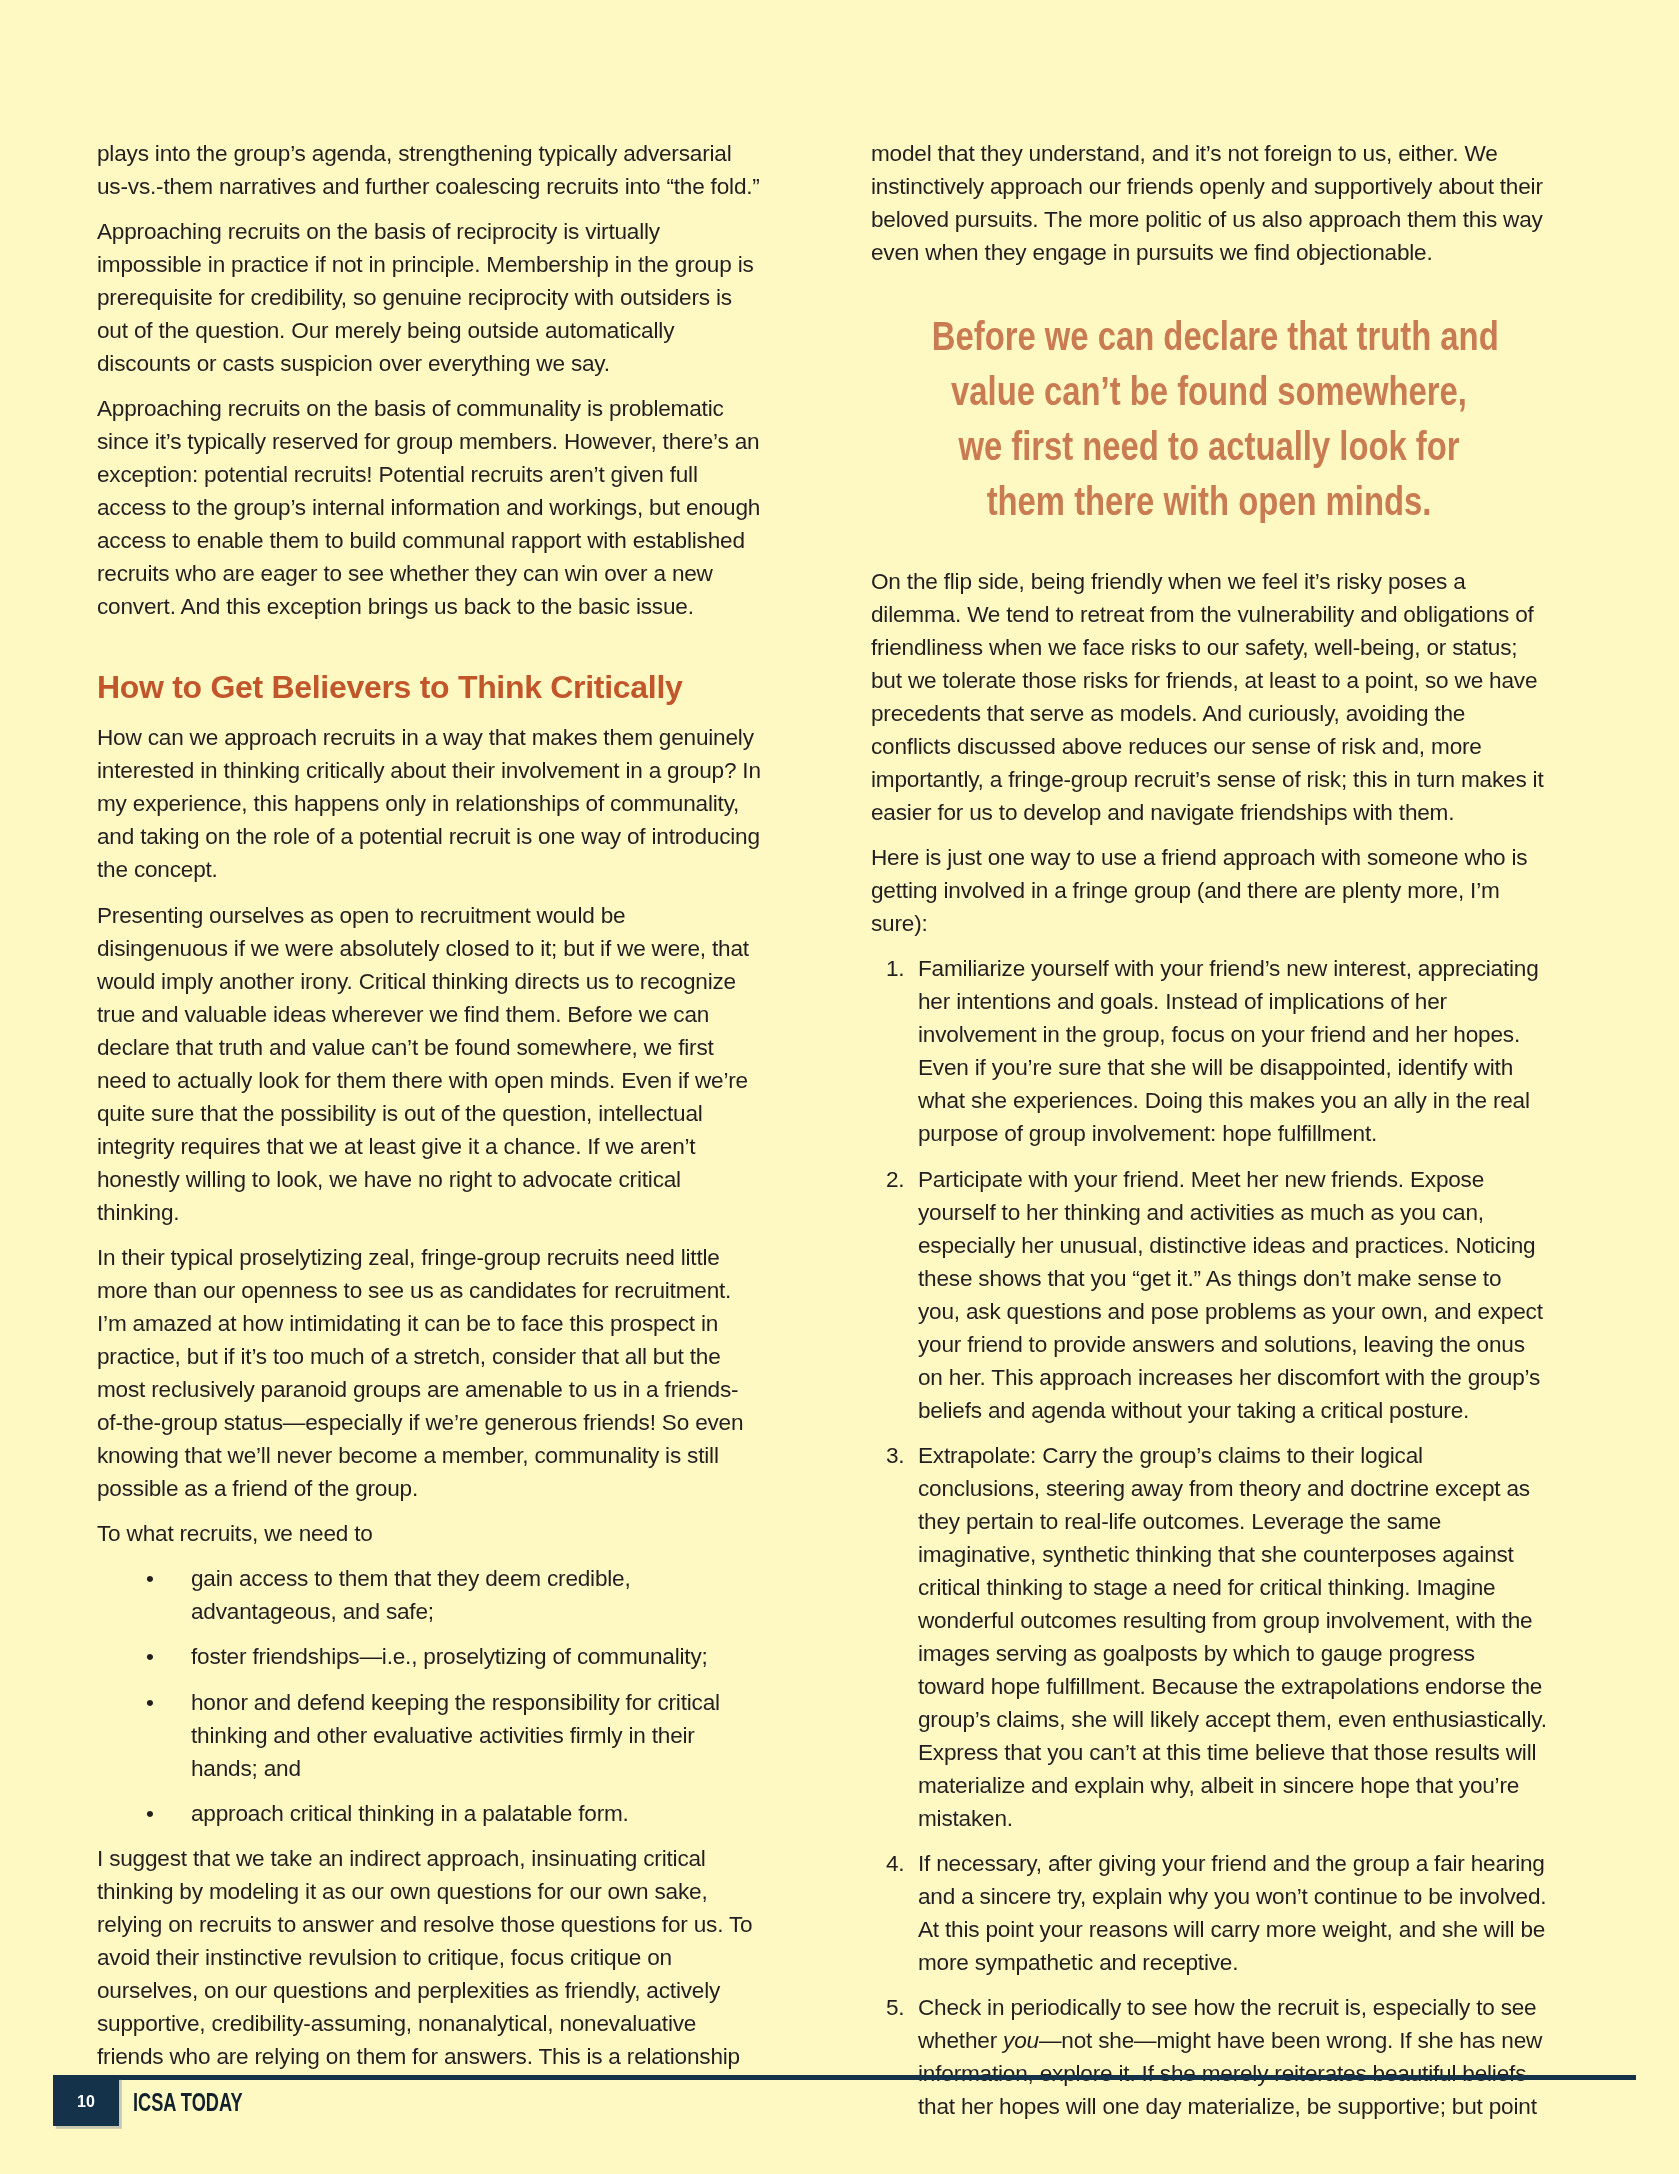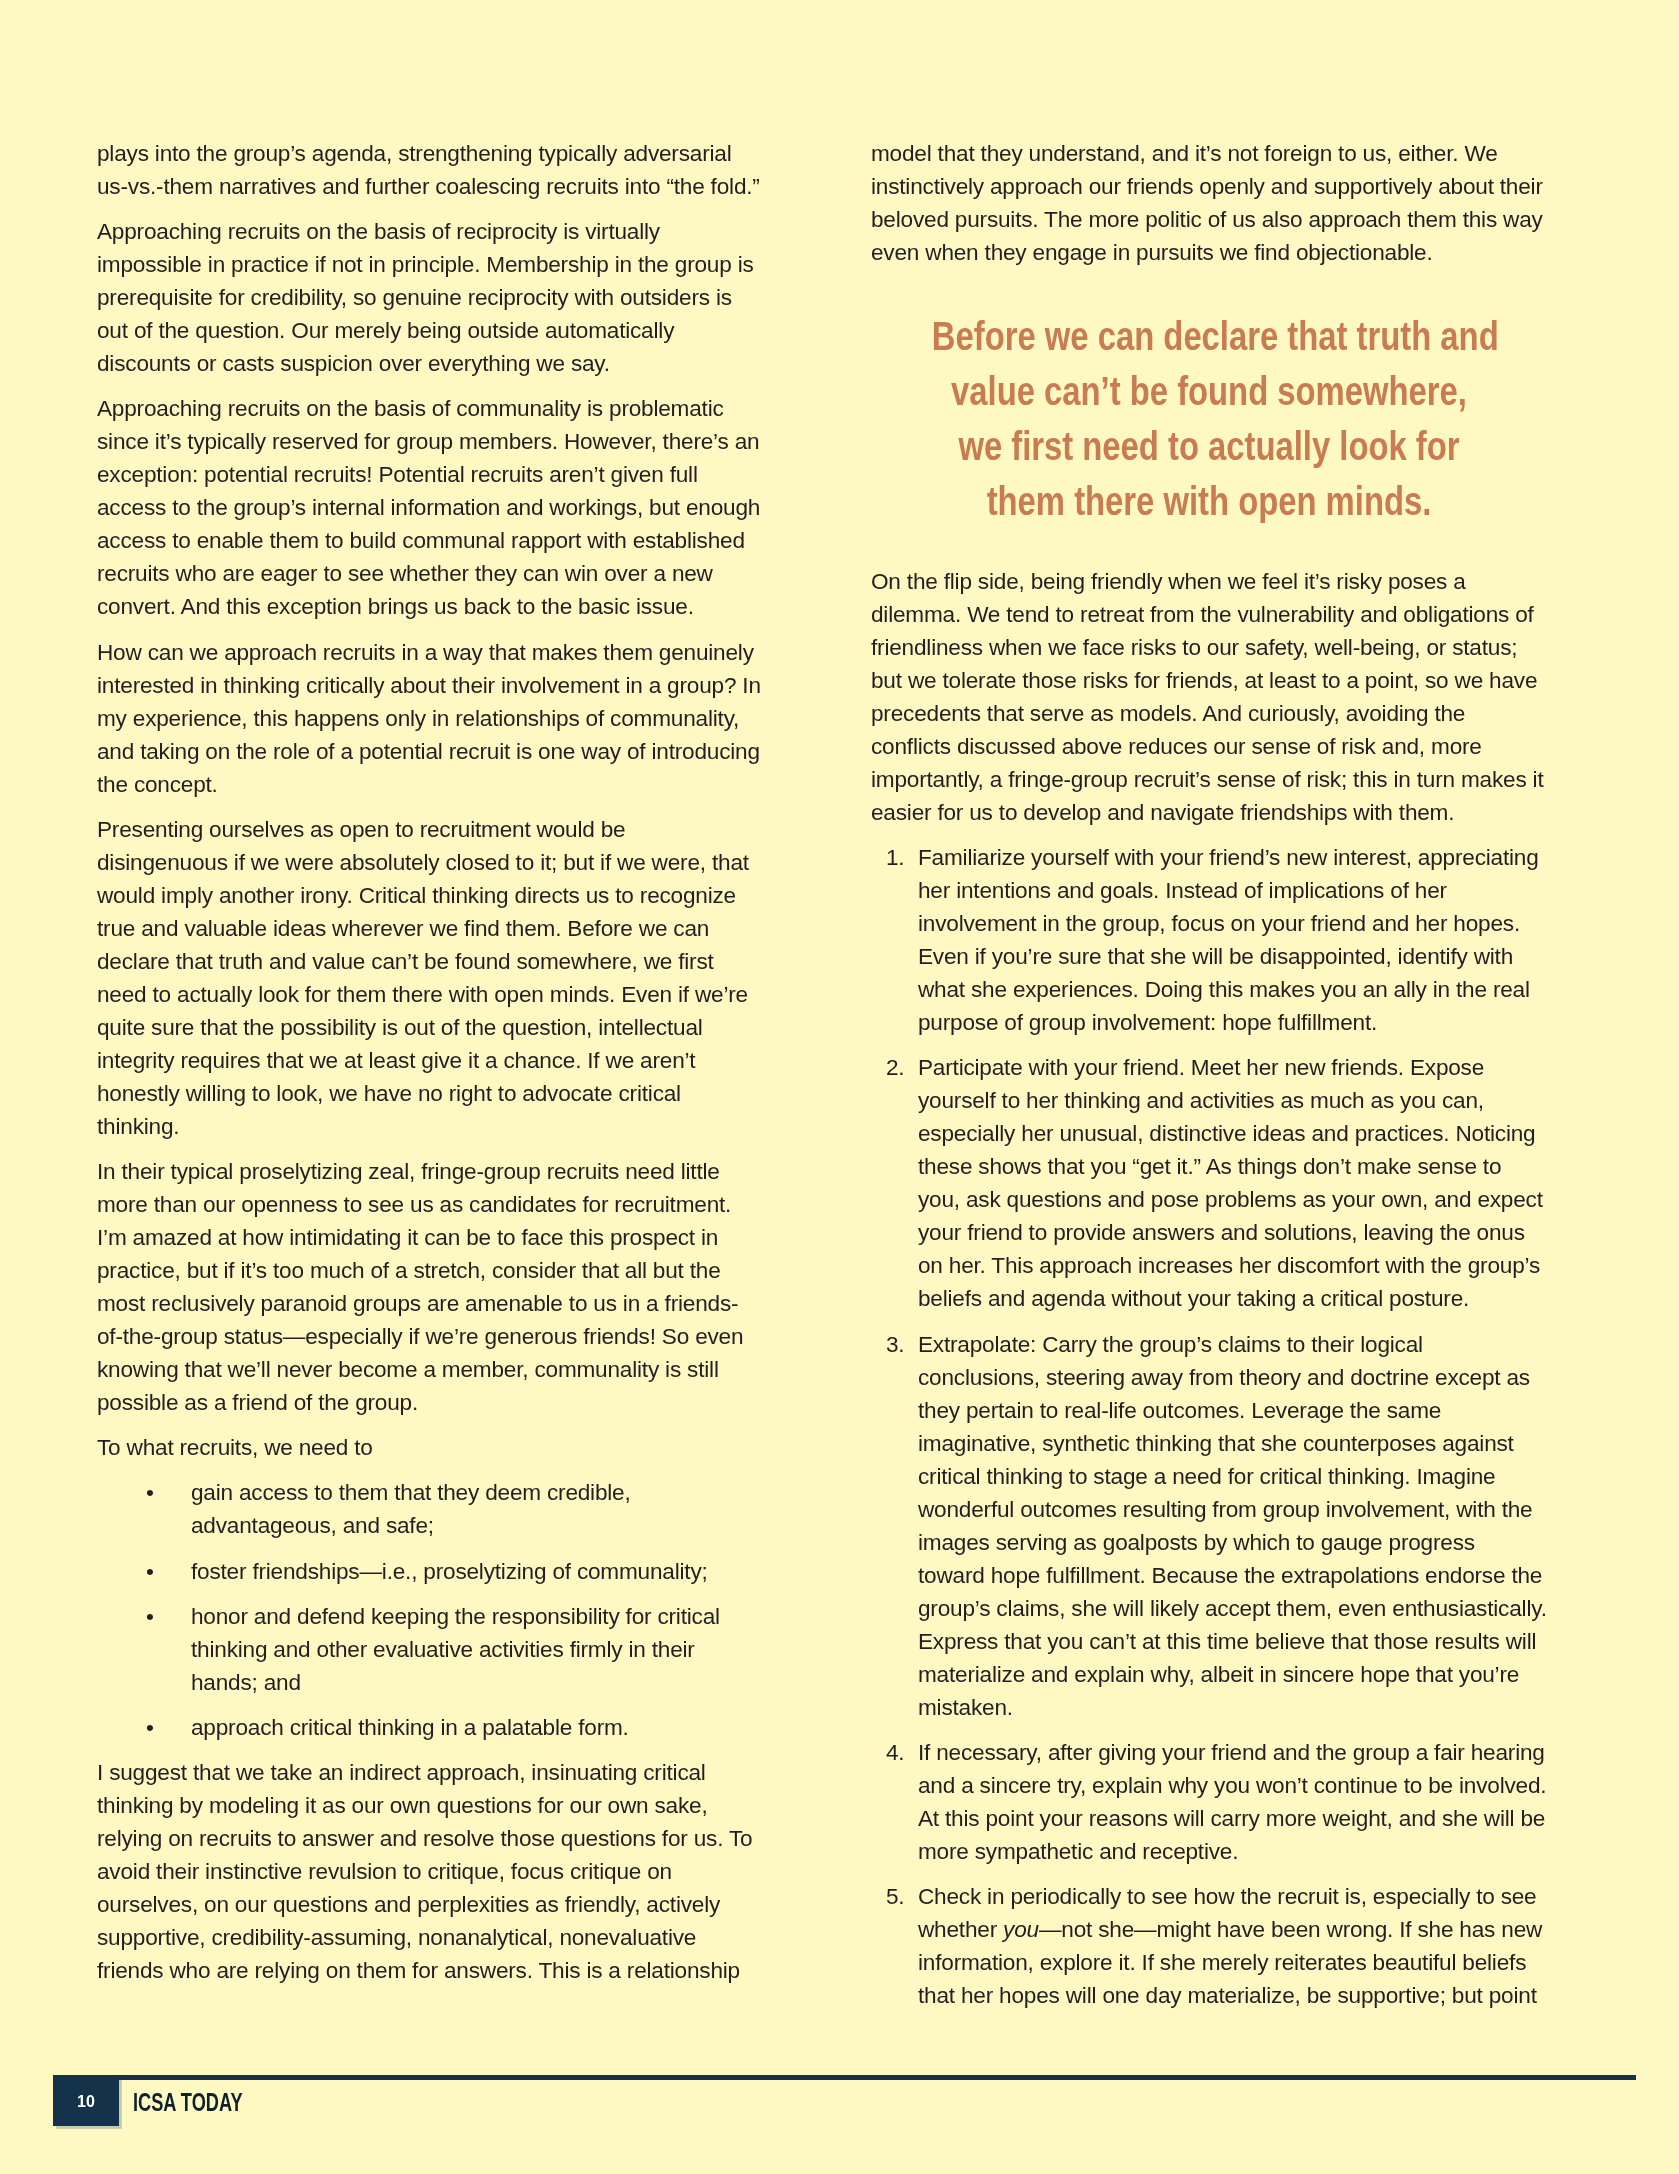--- a/index.html
+++ b/index.html
@@ -93,20 +93,21 @@
 <body>
 
 <div class="page">
 
   <div class="col col-left">
     <div id="left-top">
         <p class="body-p">plays into the group’s agenda, strengthening typically adversarial us-vs.-them narratives and further coalescing recruits into “the fold.”</p>
         <p class="body-p">Approaching recruits on the basis of reciprocity is virtually impossible in practice if not in principle. Membership in the group is prerequisite for credibility, so genuine reciprocity with outsiders is out of the question. Our merely being outside automatically discounts or casts suspicion over everything we say.</p>
         <p class="body-p">Approaching recruits on the basis of communality is problematic since it’s typically reserved for group members. However, there’s an exception: potential recruits! Potential recruits aren’t given full access to the group’s internal information and workings, but enough access to enable them to build communal rapport with established recruits who are eager to see whether they can win over a new convert. And this exception brings us back to the basic issue.</p>
       </div>
+    <h2 class="section-heading">How to Get Believers to Think Critically</h2>
     <div id="left-mid">
         <p class="body-p">How can we approach recruits in a way that makes them genuinely interested in thinking critically about their involvement in a group? In my experience, this happens only in relationships of communality, and taking on the role of a potential recruit is one way of introducing the concept.</p>
         <p class="body-p">Presenting ourselves as open to recruitment would be disingenuous if we were absolutely closed to it; but if we were, that would imply another irony. Critical thinking directs us to recognize true and valuable ideas wherever we find them. Before we can declare that truth and value can’t be found somewhere, we first need to actually look for them there with open minds. Even if we’re quite sure that the possibility is out of the question, intellectual integrity requires that we at least give it a chance. If we aren’t honestly willing to look, we have no right to advocate critical thinking.</p>
         <p class="body-p">In their typical proselytizing zeal, fringe-group recruits need little more than our openness to see us as candidates for recruitment. I’m amazed at how intimidating it can be to face this prospect in practice, but if it’s too much of a stretch, consider that all but the most reclusively paranoid groups are amenable to us in a friends-of-the-group status—especially if we’re generous friends! So even knowing that we’ll never become a member, communality is still possible as a friend of the group.</p>
       </div>
     <p class="body-p">To what recruits, we need to</p>
     <div id="bullet-list">
         <div class="bitem"><span class="bullet">•</span><span>gain access to them that they deem credible, advantageous, and safe;</span></div>
         <div class="bitem"><span class="bullet">•</span><span>foster friendships—i.e., proselytizing of communality;</span></div>
         <div class="bitem"><span class="bullet">•</span><span>honor and defend keeping the responsibility for critical thinking and other evaluative activities firmly in their hands; and</span></div>
@@ -118,20 +119,21 @@
   <div class="col col-right">
     <p class="body-p">model that they understand, and it’s not foreign to us, either. We instinctively approach our friends openly and supportively about their beloved pursuits. The more politic of us also approach them this way even when they engage in pursuits we find objectionable.</p>
     <div class="quote" id="pull-quote">
         <div class="qline">Before we can declare that truth and</div>
         <div class="qline">value can’t be found somewhere,</div>
         <div class="qline">we first need to actually look for</div>
         <div class="qline">them there with open minds.</div>
       </div>
     <div id="right-paras">
         <p class="body-p">On the flip side, being friendly when we feel it’s risky poses a dilemma. We tend to retreat from the vulnerability and obligations of friendliness when we face risks to our safety, well-being, or status; but we tolerate those risks for friends, at least to a point, so we have precedents that serve as models. And curiously, avoiding the conflicts discussed above reduces our sense of risk and, more importantly, a fringe-group recruit’s sense of risk; this in turn makes it easier for us to develop and navigate friendships with them.</p>
+        <p class="body-p">Here is just one way to use a friend approach with someone who is getting involved in a fringe group (and there are plenty more, I’m sure):</p>
       </div>
     <div id="numbered-list">
         <div class="nitem"><span class="num">1.</span><span><span>Familiarize yourself with your friend’s new interest, appreciating her intentions and goals. Instead of implications of her involvement in the group, focus on your friend and her hopes. Even if you’re sure that she will be disappointed, identify with what she experiences. Doing this makes you an ally in the real purpose of group involvement: hope fulfillment.</span></span></div>
         <div class="nitem"><span class="num">2.</span><span><span>Participate with your friend. Meet her new friends. Expose yourself to her thinking and activities as much as you can, especially her unusual, distinctive ideas and practices. Noticing these shows that you “get it.” As things don’t make sense to you, ask questions and pose problems as your own, and expect your friend to provide answers and solutions, leaving the onus on her. This approach increases her discomfort with the group’s beliefs and agenda without your taking a critical posture.</span></span></div>
         <div class="nitem"><span class="num">3.</span><span><span>Extrapolate: Carry the group’s claims to their logical conclusions, steering away from theory and doctrine except as they pertain to real-life outcomes. Leverage the same imaginative, synthetic thinking that she counterposes against critical thinking to stage a need for critical thinking. Imagine wonderful outcomes resulting from group involvement, with the images serving as goalposts by which to gauge progress toward hope fulfillment. Because the extrapolations endorse the group’s claims, she will likely accept them, even enthusiastically. Express that you can’t at this time believe that those results will materialize and explain why, albeit in sincere hope that you’re mistaken.</span></span></div>
         <div class="nitem"><span class="num">4.</span><span><span>If necessary, after giving your friend and the group a fair hearing and a sincere try, explain why you won’t continue to be involved. At this point your reasons will carry more weight, and she will be more sympathetic and receptive.</span></span></div>
         <div class="nitem"><span class="num">5.</span><span><span>Check in periodically to see how the recruit is, especially to see whether </span><em>you</em><span>—not she—might have been wrong. If she has new information, explore it. If she merely reiterates beautiful beliefs that her hopes will one day materialize, be supportive; but point</span></span></div>
       </div>
   </div>
 

